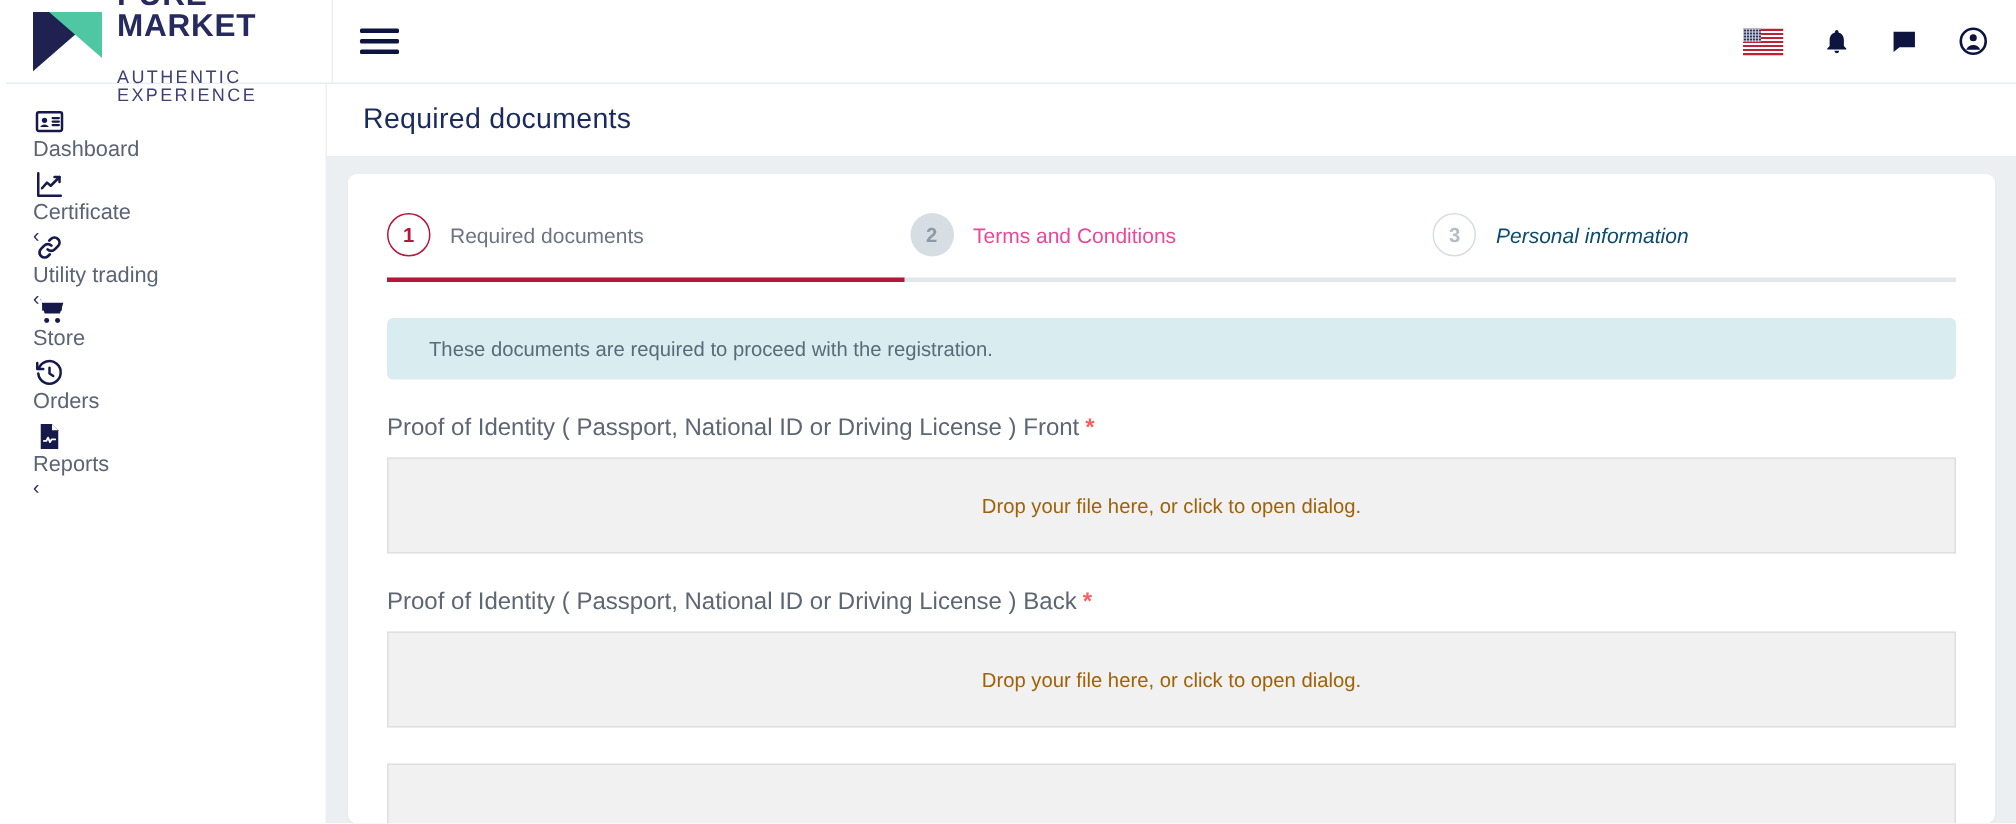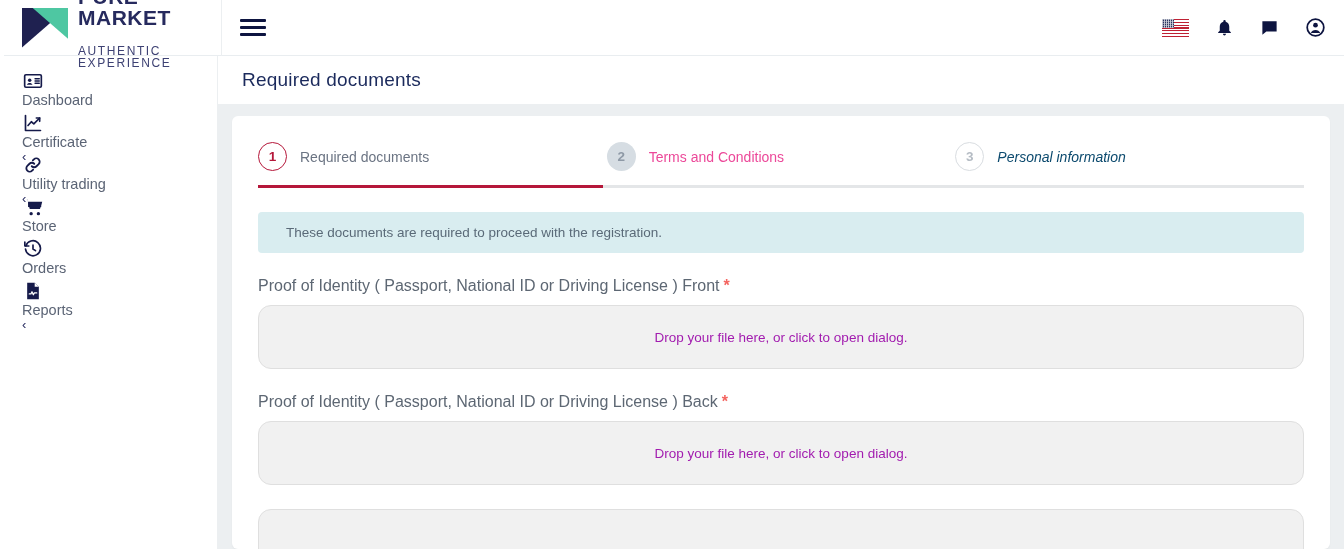--- a/index.html
+++ b/index.html
@@ -179,24 +179,24 @@
 
   
   .field { margin-top: 24px; }
   .field-label {
     font-size: 16px; color: #5d6773; margin-bottom: 10px;
   }
   .req { color: #f4645f; font-weight: bold; margin-left: 4px; }
   .dropzone {
     background: #f1f1f1;
     border: 1px solid #dfdfdf;
-    border-radius: 13px;
+    border-radius: 0;
     height: 64px;
     display: flex; align-items: center; justify-content: center;
-    font-size: 13.5px; color: #a21caf;
+    font-size: 13.5px; color: #a16207;
     cursor: pointer;
   }
 </style>
 </head>
 <body>
 
 <div class="header">
   <div class="brand">
     <div class="logo-mark">
       <div class="navy"></div>

